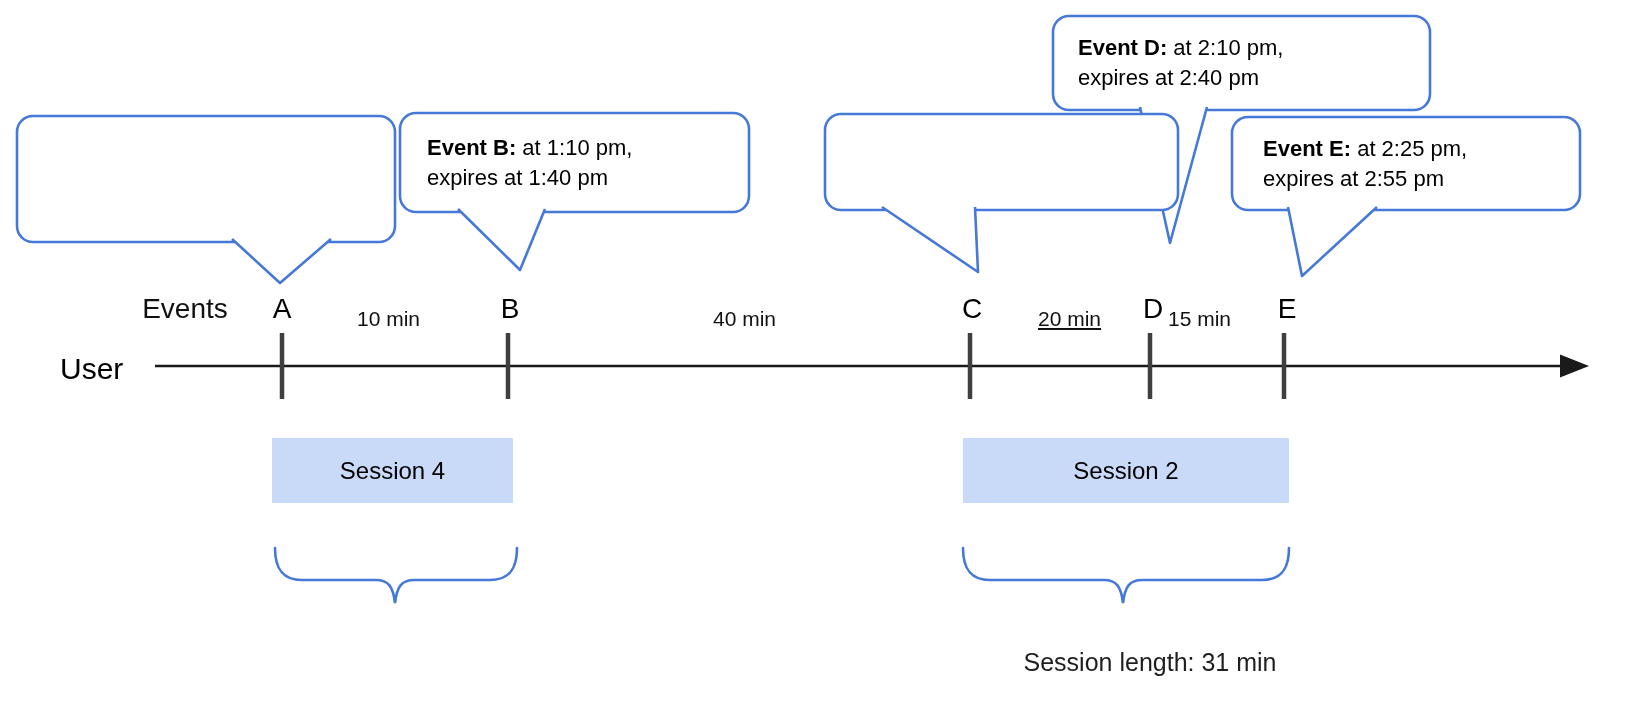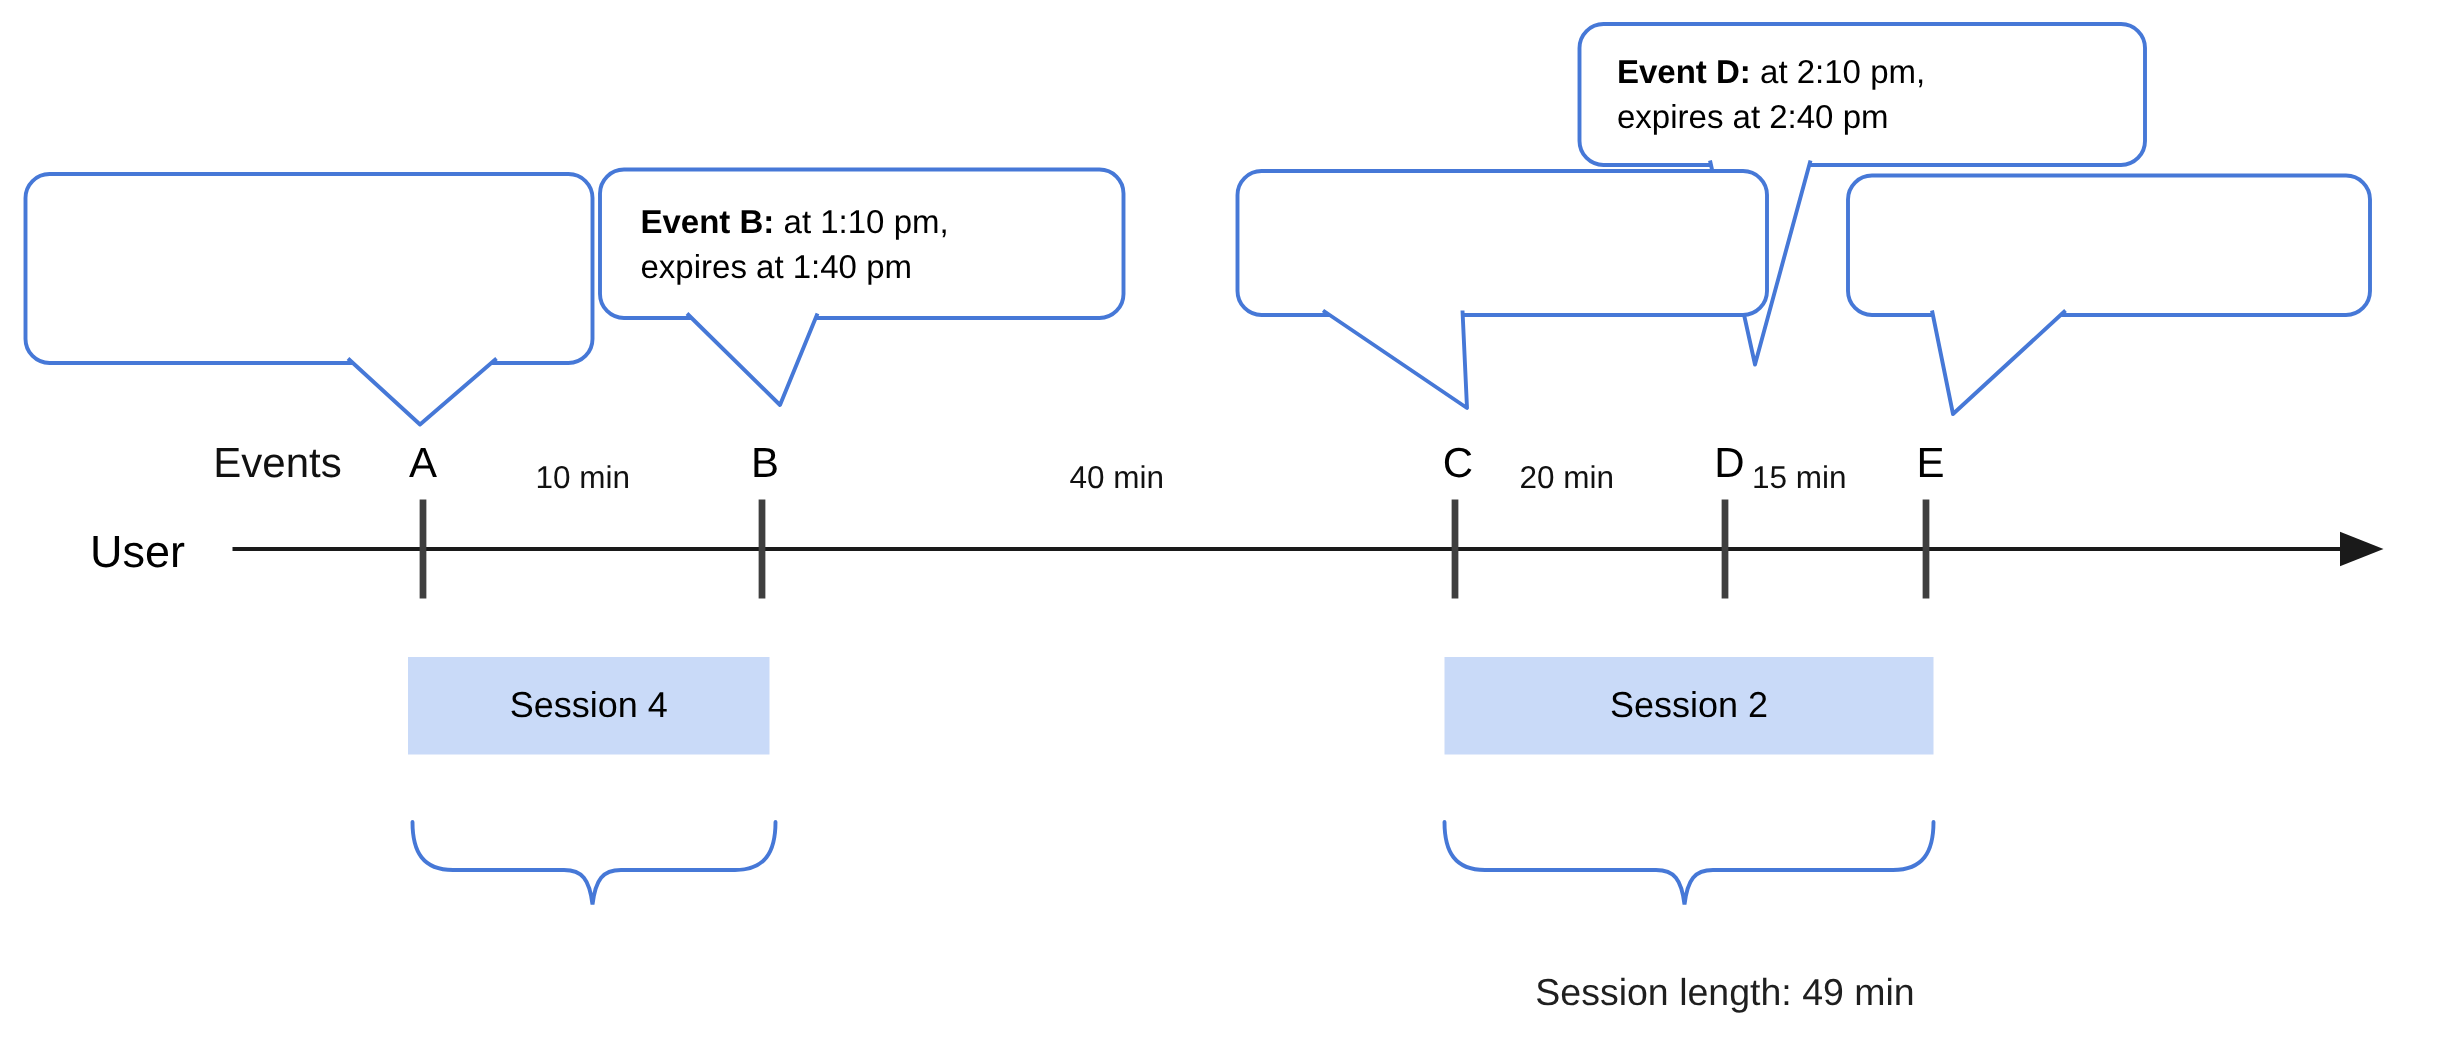--- a/index.html
+++ b/index.html
@@ -24,21 +24,21 @@
   #btxt-d{left:1078px;top:16px;height:94px;}
   #btxt-e{left:1263px;top:117px;height:93px;}
   .axis-label{font-size:30px;color:#000;}
   #user-label{left:60px;top:352px;width:90px;}
   #events-label{left:130px;top:293px;width:110px;text-align:center;font-size:28px;}
   .event-letter{top:293px;width:44px;text-align:center;font-size:28px;color:#000;}
   #letter-a{left:260px;} #letter-b{left:488px;} #letter-c{left:950px;}
   #letter-d{left:1131px;} #letter-e{left:1265px;}
   .interval-label{top:307px;width:90px;font-size:21px;color:#111;}
   #interval-ab{left:357px;} #interval-bc{left:713px;}
-  #interval-cd{left:1013px;} #interval-de{left:1168px;}
+  #interval-cd{left:1038px;text-decoration:underline;} #interval-de{left:1168px;}
   .session-label{
     position:absolute;display:flex;align-items:center;justify-content:center;
     font-size:24px;color:#000;
   }
   #session1-label{left:272px;top:438px;width:241px;height:65px;}
   #session2-label{left:963px;top:438px;width:326px;height:65px;}
   .session-length{top:648px;width:320px;text-align:center;font-size:25px;color:#1f1f1f;}
   #length1{left:245px;} #length2{left:990px;}
 </style>
 </head>
@@ -80,33 +80,37 @@
   </svg>
 
   <div class="txt bubble-text" id="btxt-b">
     <div><b>Event B:</b><span> at 1:10 pm,
 expires at 1:40 pm</span></div>
   </div>
   <div class="txt bubble-text" id="btxt-d">
     <div><b>Event D:</b><span> at 2:10 pm,
 expires at 2:40 pm</span></div>
   </div>
+  <div class="txt bubble-text" id="btxt-e">
+    <div><b>Event E:</b><span> at 2:25 pm,
+expires at 2:55 pm</span></div>
+  </div>
 
   <div class="txt axis-label" id="user-label">User</div>
   <div class="txt" id="events-label">Events</div>
 
   <div class="txt event-letter" id="letter-a">A</div>
   <div class="txt event-letter" id="letter-b">B</div>
   <div class="txt event-letter" id="letter-c">C</div>
   <div class="txt event-letter" id="letter-d">D</div>
   <div class="txt event-letter" id="letter-e">E</div>
 
   <div class="txt interval-label" id="interval-ab">10 min</div>
   <div class="txt interval-label" id="interval-bc">40 min</div>
   <div class="txt interval-label" id="interval-cd">20 min</div>
   <div class="txt interval-label" id="interval-de">15 min</div>
 
   <div class="session-label" id="session1-label">Session 4</div>
   <div class="session-label" id="session2-label">Session 2</div>
 
-  <div class="txt session-length" id="length2">Session length: 49 min</div>
+  <div class="txt session-length" id="length2">Session length: 31 min</div>
 
 </div>
 
 </body></html>

